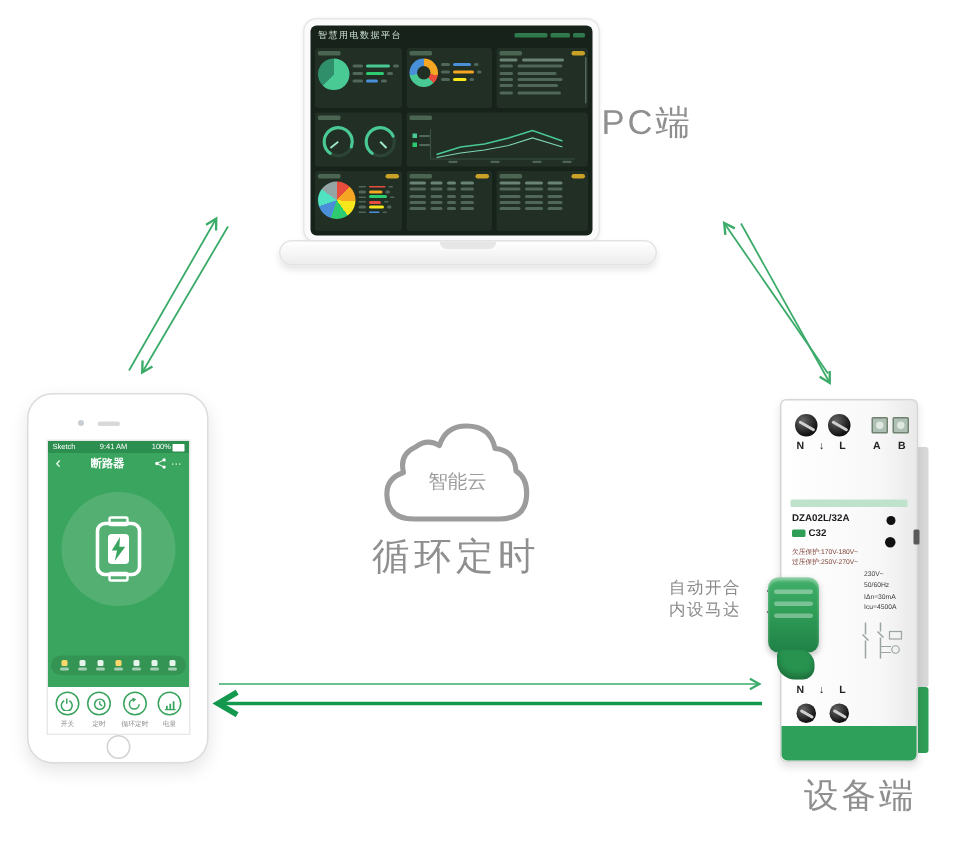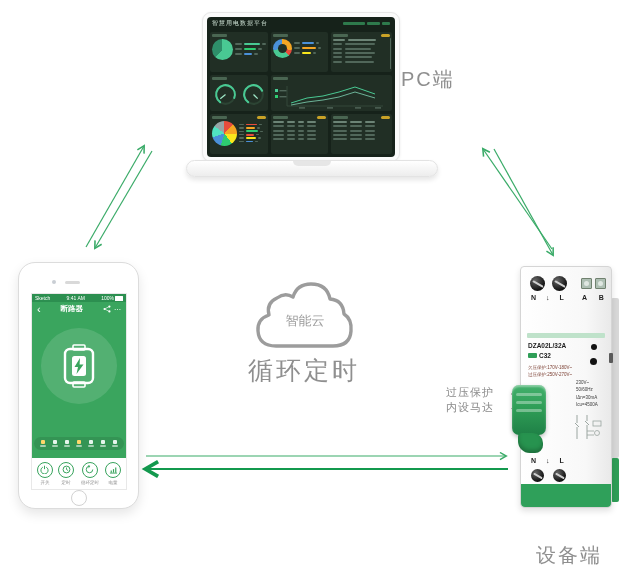--- a/index.html
+++ b/index.html
@@ -1,21 +1,21 @@
 <!DOCTYPE html>
 <html><head>
 <meta charset="utf-8">
 <style>
   html,body{margin:0;padding:0;background:#fff;}
   .stage{position:relative;width:640px;height:573px;background:#fff;overflow:hidden;
          font-family:"Liberation Sans","DejaVu Sans",sans-serif;}
   .overlay{position:absolute;left:0;top:0;width:640px;height:573px;pointer-events:none;}
 
   
-  .lbl{position:absolute;color:#8f8f8f;font-size:20px;letter-spacing:2px;}
+  .lbl{position:absolute;color:#8f8f8f;font-size:23px;letter-spacing:2px;}
 
   
   .laptop{position:absolute;left:186px;top:8px;width:252px;height:172px;}
   .lscreen{position:absolute;left:16px;top:4px;width:198px;height:150px;background:#fbfbfb;
            border:1px solid #e7e7e7;border-radius:9px;padding:4px;box-sizing:border-box;
            box-shadow:0 1px 3px rgba(0,0,0,.08);}
   .dash{width:100%;height:100%;background:#16221a;border-radius:4px;overflow:hidden;
         display:flex;flex-direction:column;}
   .dash-head{height:12px;display:flex;align-items:center;justify-content:space-between;padding:0 5px;}
   .dash-title{color:#cfe3d6;font-size:6px;letter-spacing:1px;white-space:nowrap;}
@@ -562,17 +562,17 @@
       <span class="screw sm2" style="left:10px;top:202px">
           <i></i>
         </span>
       <span class="screw sm2" style="left:32px;top:202px">
           <i></i>
         </span>
       <span class="gband"></span>
     </div>
   </div>
   <div class="annot">
-    <span>过压保护</span><br><span>内设马达</span>
+    <span>自动开合</span><br><span>内设马达</span>
   </div>
-  <div class="lbl" style="left:536px;top:542px">设备端</div>
+  <div class="lbl" style="left:536px;top:515px">设备端</div>
 
 </div>
 
 </body></html>

